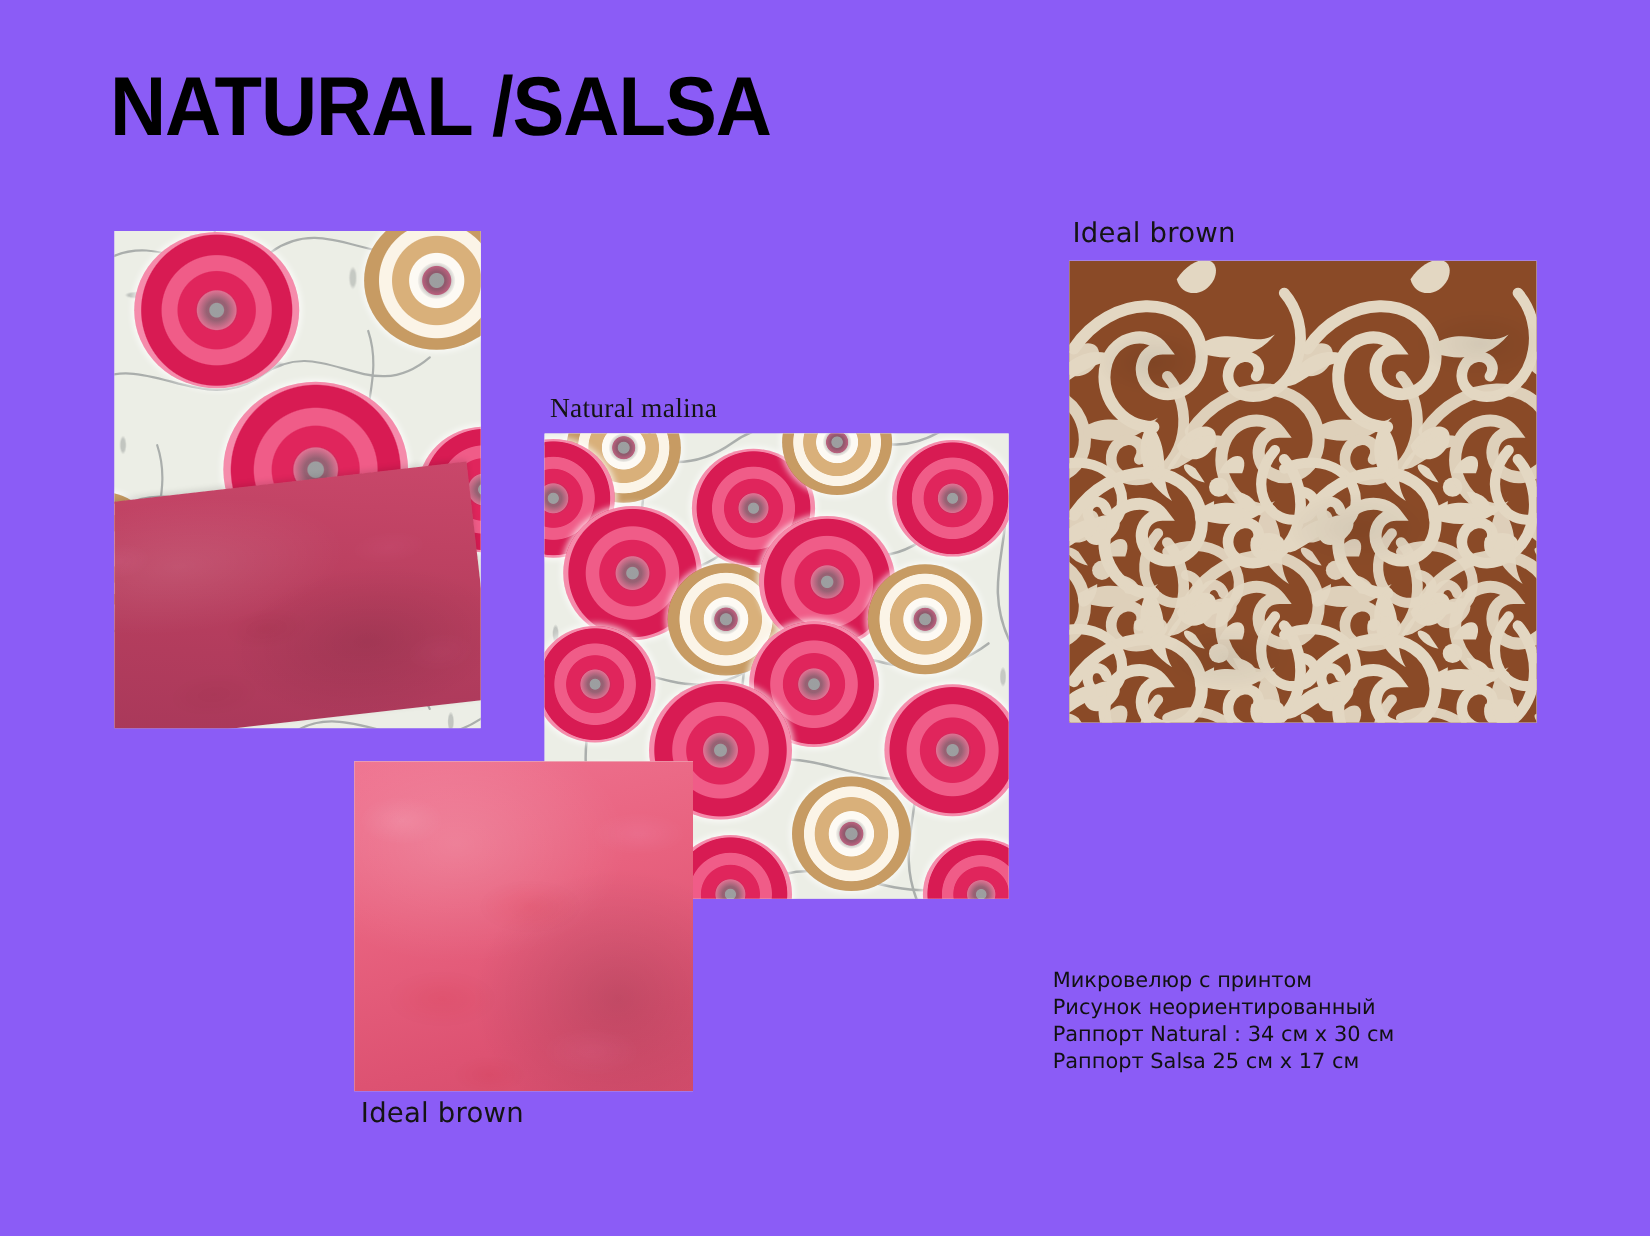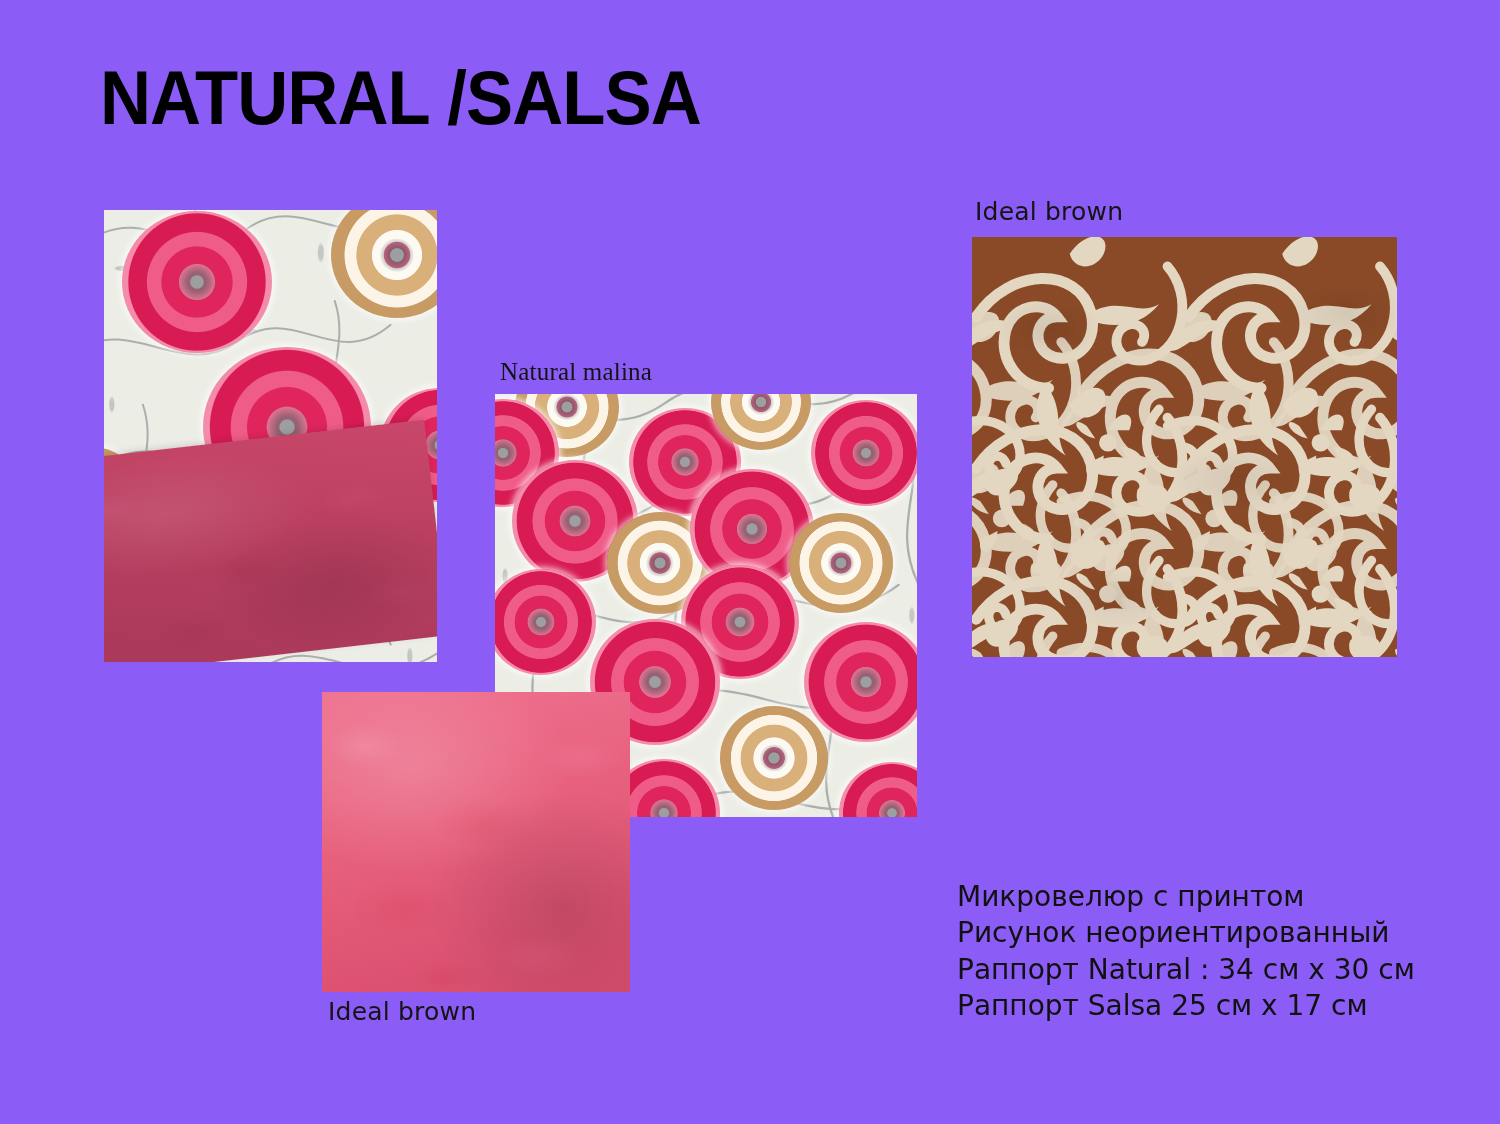--- a/index.html
+++ b/index.html
@@ -236,21 +236,21 @@
       radial-gradient(ellipse 80px 42px at 88% 18%, rgba(0,0,0,.30), transparent 72%),
       radial-gradient(ellipse 76px 40px at 34% 86%, rgba(0,0,0,.26), transparent 72%);
   }
 
   
   .spec-block {
     position: absolute;
     left: 957px;
     top: 879px;
     font-family: "DejaVu Sans", "Liberation Sans", sans-serif;
-    font-size: 28px;
+    font-size: 19px;
     line-height: 1.30;
     color: #111111;
     white-space: nowrap;
   }
   .spec-line { display: block; }
 </style>
 </head>
 <body>
 
 <div class="slide">

